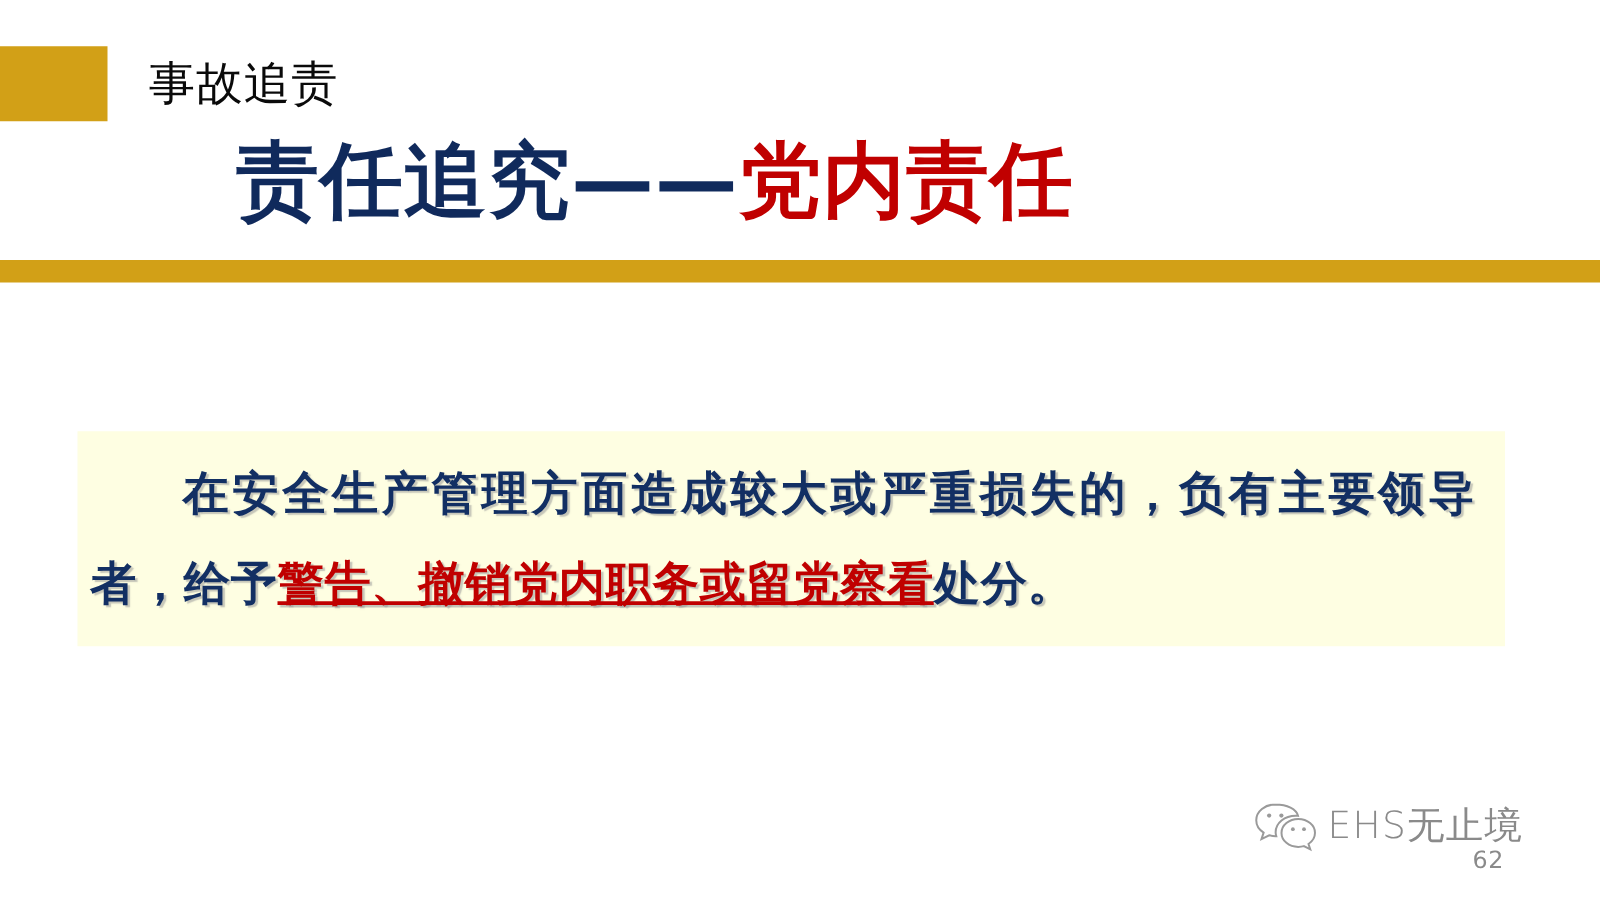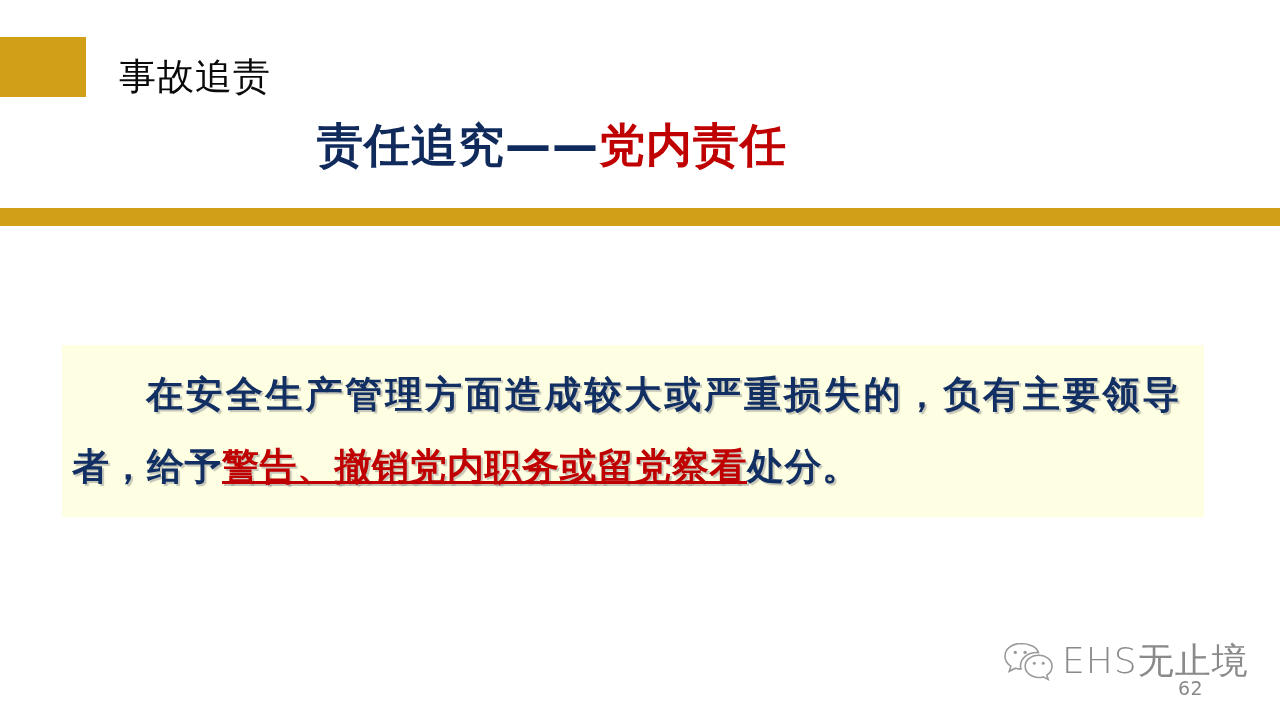--- a/index.html
+++ b/index.html
@@ -28,41 +28,40 @@
     left: 0;
     top: 37px;
     width: 86px;
     height: 60px;
     background: #D2A017;
   }
 
   .header-kicker {
     position: absolute;
     left: 119px;
-    top: 51px;
+    top: 41px;
     font-size: 37px;
     line-height: 52px;
     color: #0A0A0A;
     letter-spacing: 1px;
     font-weight: 400;
     white-space: nowrap;
   }
 
   .slide-title {
     position: absolute;
     left: 0;
     top: 106px;
     width: 1048px;
     text-align: center;
-    font-size: 46px;
+    font-size: 66px;
     line-height: 78px;
     font-weight: 700;
     letter-spacing: 1px;
     white-space: nowrap;
-    padding-left: 28px;
   }
   .slide-title .t-navy { color: #102A5C; }
   .slide-title .t-red  { color: #C00000; }
 
   .gold-rule {
     position: absolute;
     left: 0;
     top: 208px;
     width: 1280px;
     height: 18px;
@@ -104,21 +103,21 @@
     display: flex;
     align-items: center;
     gap: 6px;
   }
   .wechat-icon {
     width: 56px;
     height: 44px;
     display: block;
   }
   .brand-text {
-    font-size: 36px;
+    font-size: 30px;
     line-height: 38px;
     color: #8A8A8A;
     letter-spacing: 1px;
     white-space: nowrap;
     font-weight: 300;
   }
 
   .page-number {
     position: absolute;
     left: 1178px;

